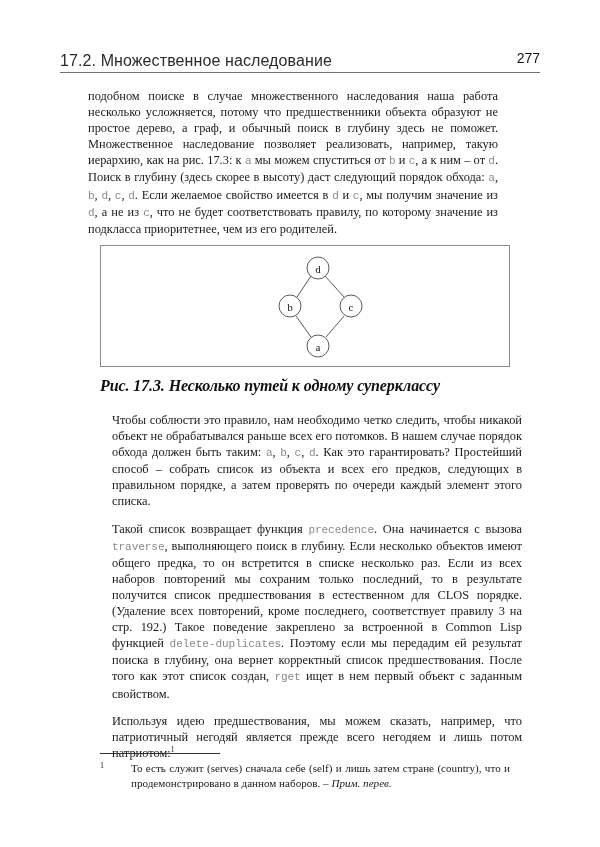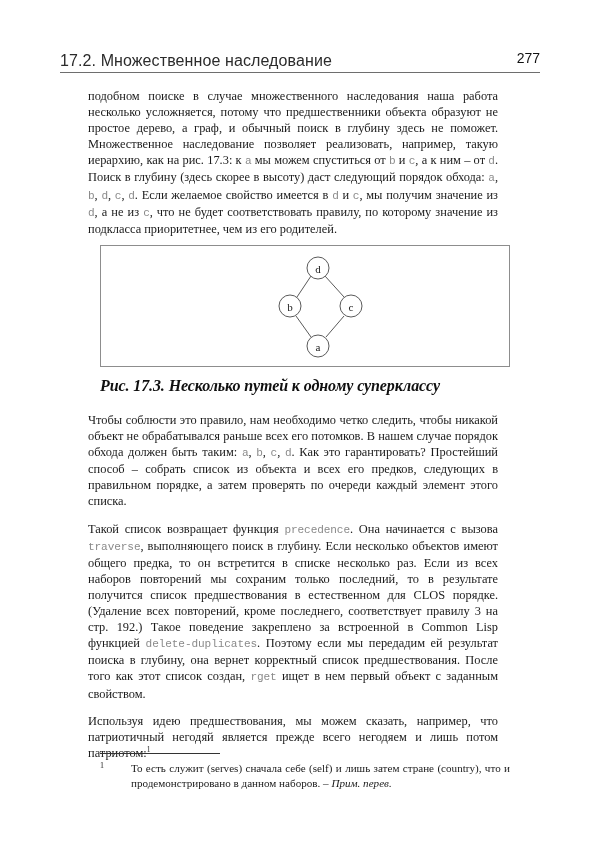--- a/index.html
+++ b/index.html
@@ -199,21 +199,21 @@
       <circle class="node-circle" cx="250" cy="60" r="11"></circle>
       <text class="node-label" x="250" y="60.5">c</text>
 
       <circle class="node-circle" cx="217" cy="100" r="11"></circle>
       <text class="node-label" x="217" y="100.5">a</text>
     </svg>
   </div>
 
   <div class="fig-caption">Рис. 17.3. Несколько путей к одному суперклассу</div>
 
-  <div class="col" style="top:412px;">
+  <div class="col" style="top:412px;margin-left:24px;">
 
     <p class="body"><span>Чтобы соблюсти это правило, нам необходимо четко следить, чтобы никакой объект не обрабатывался раньше всех его потомков. В нашем случае порядок обхода должен быть таким: </span><code class="mono">a</code><span>, </span><code class="mono">b</code><span>, </span><code class="mono">c</code><span>, </span><code class="mono">d</code><span>. Как это гарантировать? Простейший способ – собрать список из объекта и всех его предков, следующих в правильном порядке, а затем проверять по очереди каждый элемент этого списка.</span></p>
 
     <p class="body"><span>Такой список возвращает функция </span><code class="mono">precedence</code><span>. Она начинается с вызова </span><code class="mono">traverse</code><span>, выполняющего поиск в глубину. Если несколько объектов имеют общего предка, то он встретится в списке несколько раз. Если из всех наборов повторений мы сохраним только последний, то в результате получится список предшествования в естественном для CLOS порядке. (Удаление всех повторений, кроме последнего, соответствует правилу 3 на стр. 192.) Такое поведение закреплено за встроенной в Common Lisp функцией </span><code class="mono">delete-duplicates</code><span>. Поэтому если мы передадим ей результат поиска в глубину, она вернет корректный список предшествования. После того как этот список создан, </span><code class="mono">rget</code><span> ищет в нем первый объект с заданным свойством.</span></p>
 
     <p class="body"><span>Используя идею предшествования, мы можем сказать, например, что патриотичный негодяй является прежде всего негодяем и лишь потом патриотом:</span><sup class="fn-ref">1</sup></p>
 
   </div>
 
   <div class="footnote">

